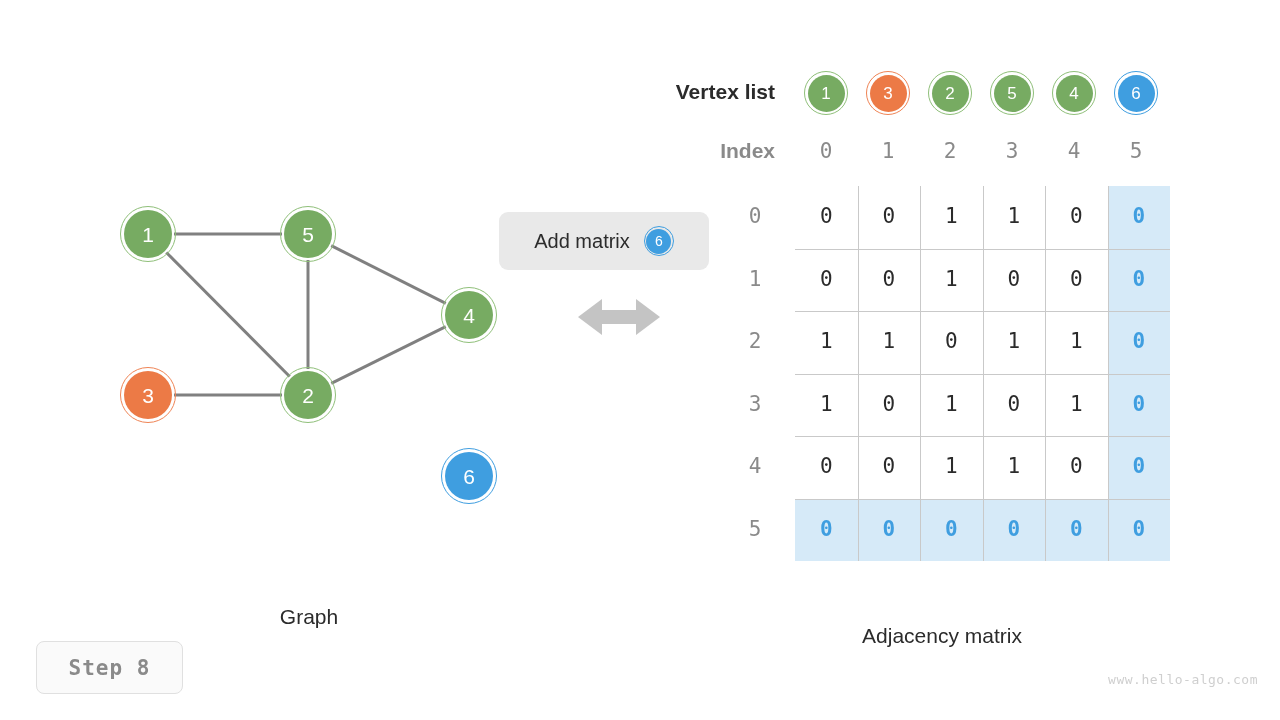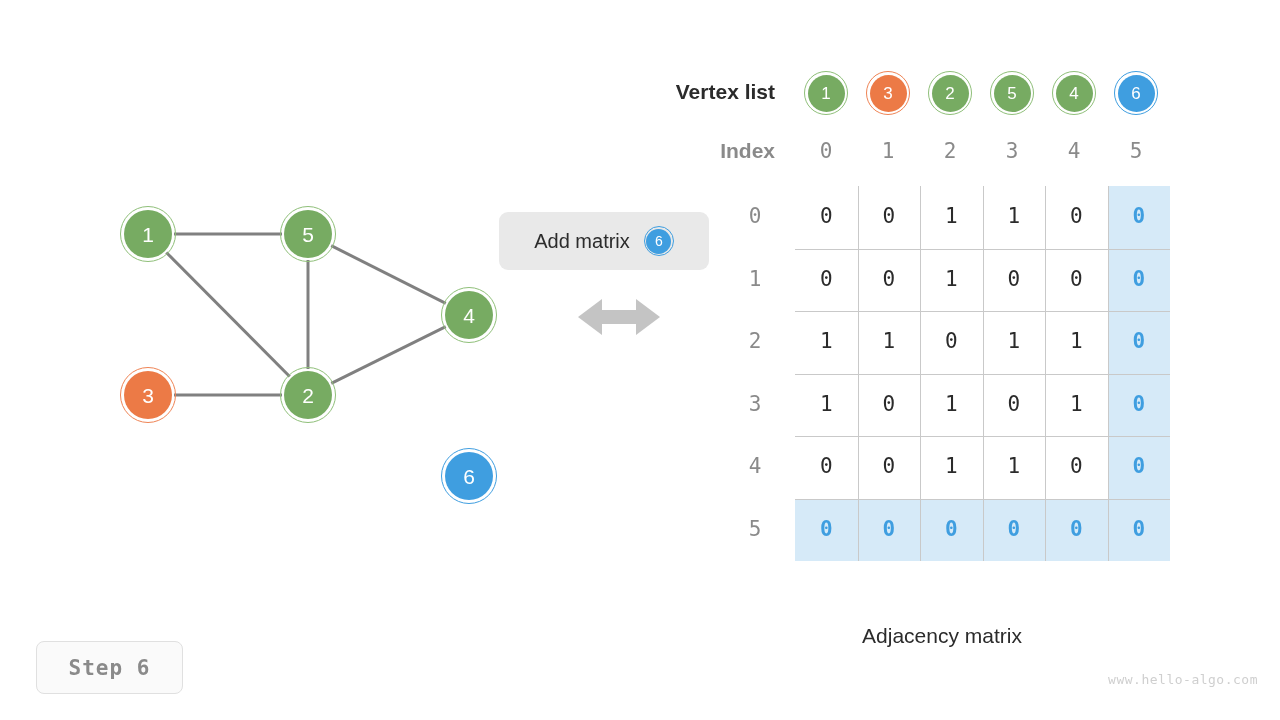--- a/index.html
+++ b/index.html
@@ -273,18 +273,19 @@
         <div class="mval hl" style="left: 312.75px; top: 270.25px;">0</div>
         <div class="mval hl" style="left: 0.25px; top: 332.75px;">0</div>
         <div class="mval hl" style="left: 62.75px; top: 332.75px;">0</div>
         <div class="mval hl" style="left: 125.25px; top: 332.75px;">0</div>
         <div class="mval hl" style="left: 187.75px; top: 332.75px;">0</div>
         <div class="mval hl" style="left: 250.25px; top: 332.75px;">0</div>
         <div class="mval hl" style="left: 312.75px; top: 332.75px;">0</div>
       </div>
   </div>
 
+  <div class="caption" id="caption-graph">Graph</div>
   <div class="caption" id="caption-matrix">Adjacency matrix</div>
 
-  <div id="step-badge">Step 6</div>
+  <div id="step-badge">Step 8</div>
   <div id="watermark">www.hello-algo.com</div>
 
 </div>
 
 </body></html>

